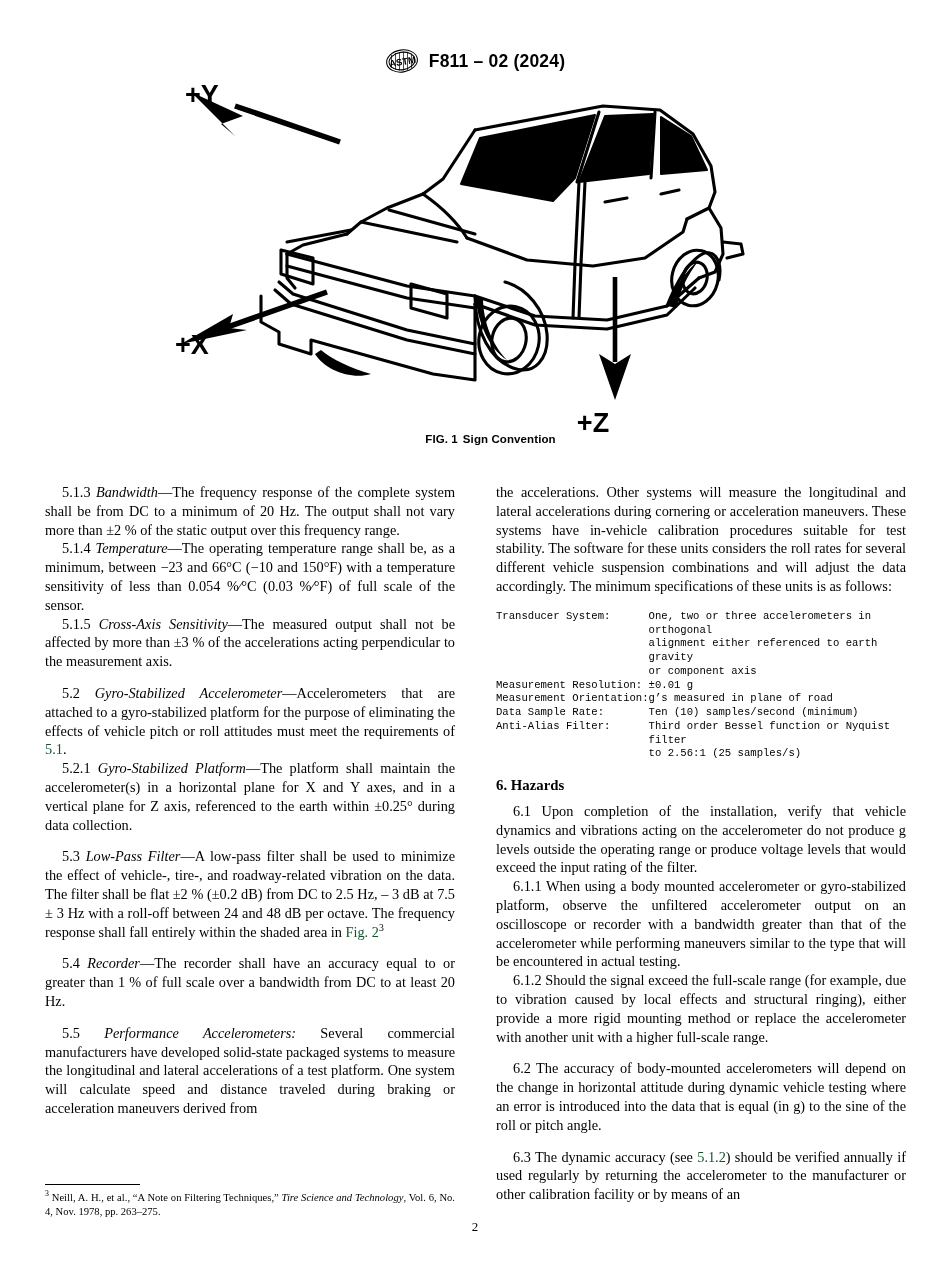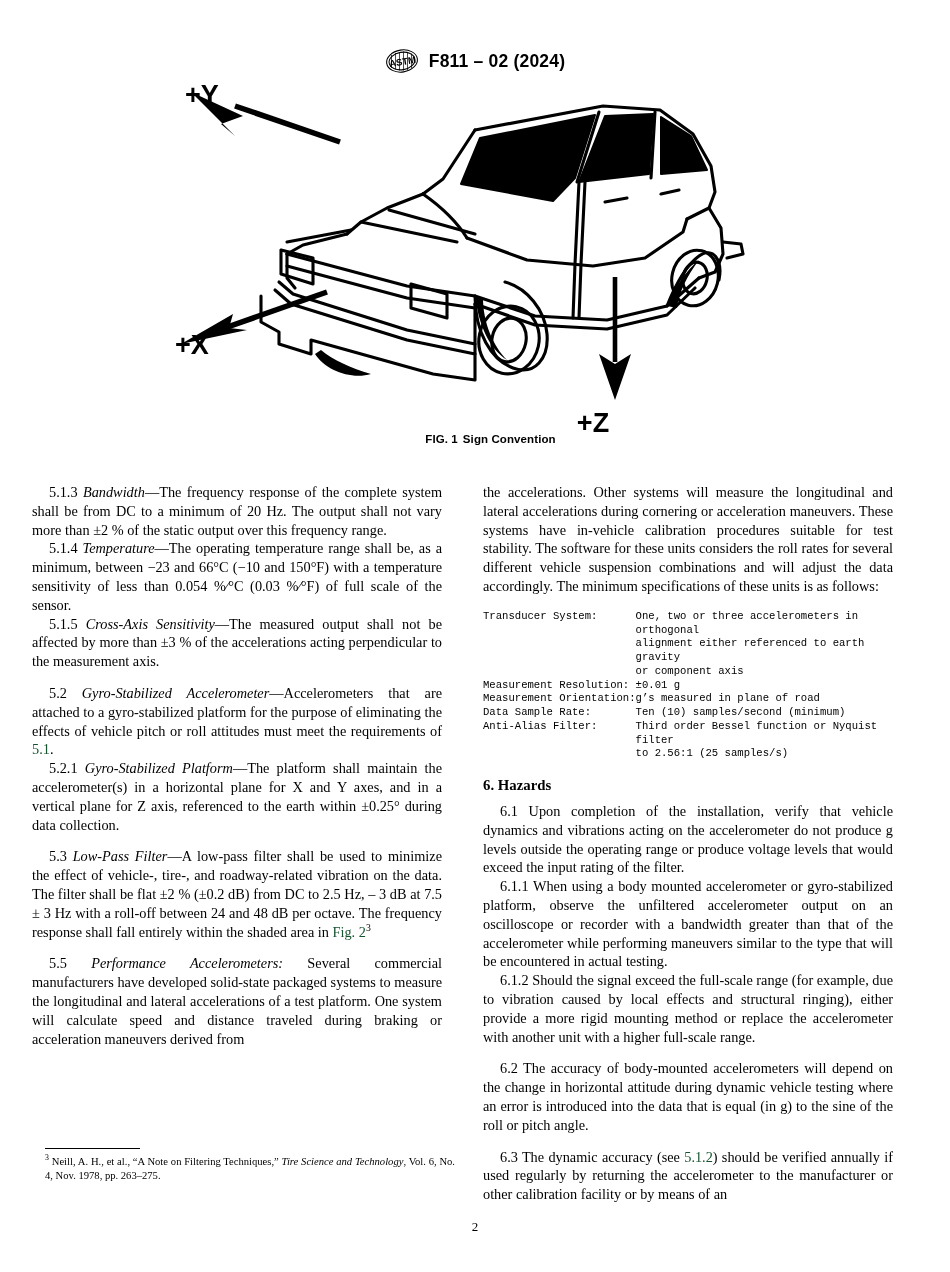--- a/index.html
+++ b/index.html
@@ -63,21 +63,21 @@
     margin-top: 1px;
     letter-spacing: 0.1px;
     padding-left: 31px;
   }
   .figure-caption .cap-sep { display: inline-block; width: 5px; }
 
   
   .columns {
     position: absolute;
     top: 483px;
-    left: 32px;
+    left: 45px;
     width: 862px;
     height: 720px;
     display: flex;
     gap: 41px;
   }
   .col {
     width: 410px;
     position: relative;
   }
   p.para {
@@ -116,21 +116,21 @@
     vertical-align: top;
     padding: 0 0 0 0;
   }
   .spec-table td.k { width: 152px; white-space: nowrap; }
   .spec-table td.v { width: 258px; }
 
   
   .footnote-wrap {
     position: absolute;
     left: 45px;
-    top: 1148px;
+    top: 1184px;
     width: 410px;
   }
   .footnote-rule {
     width: 95px;
     height: 0;
     border-top: 1px solid #000;
     margin: 0 0 6px 0;
   }
   p.footnote {
     margin: 0;
@@ -282,20 +282,21 @@
     <p class="para"><span class="ind"></span><span>5.1.4</span> <span class="it">Temperature</span><span>—The operating temperature range shall be, as a minimum, between −23 and 66°C (−10 and 150°F) with a temperature sensitivity of less than 0.054 %⁄°C (0.03 %⁄°F) of full scale of the sensor.</span></p>
 
     <p class="para"><span class="ind"></span><span>5.1.5</span> <span class="it">Cross-Axis Sensitivity</span><span>—The measured output shall not be affected by more than ±3 % of the accelerations acting perpendicular to the measurement axis.</span></p>
 
     <p class="para gap"><span class="ind"></span><span>5.2</span> <span class="it">Gyro-Stabilized Accelerometer</span><span>—Accelerometers that are attached to a gyro-stabilized platform for the purpose of eliminating the effects of vehicle pitch or roll attitudes must meet the requirements of </span><a class="lnk" href="#" style="text-decoration:none">5.1</a><span>.</span></p>
 
     <p class="para"><span class="ind"></span><span>5.2.1</span> <span class="it">Gyro-Stabilized Platform</span><span>—The platform shall maintain the accelerometer(s) in a horizontal plane for X and Y axes, and in a vertical plane for Z axis, referenced to the earth within ±0.25° during data collection.</span></p>
 
     <p class="para gap"><span class="ind"></span><span>5.3</span> <span class="it">Low-Pass Filter</span><span>—A low-pass filter shall be used to minimize the effect of vehicle-, tire-, and roadway-related vibration on the data. The filter shall be flat ±2 % (±0.2 dB) from DC to 2.5 Hz, – 3 dB at 7.5 ± 3 Hz with a roll-off between 24 and 48 dB per octave. The frequency response shall fall entirely within the shaded area in </span><a class="lnk" href="#" style="text-decoration:none">Fig. 2</a><sup>3</sup></p>
 
+    <p class="para gap"><span class="ind"></span><span>5.4</span> <span class="it">Recorder</span><span>—The recorder shall have an accuracy equal to or greater than 1 % of full scale over a bandwidth from DC to at least 20 Hz.</span></p>
 
     <p class="para gap"><span class="ind"></span><span>5.5</span> <span class="it">Performance Accelerometers:</span><span> Several commercial manufacturers have developed solid-state packaged systems to measure the longitudinal and lateral accelerations of a test platform. One system will calculate speed and distance traveled during braking or acceleration maneuvers derived from</span></p>
 
   </div>
 
   <div class="col">
 
     <p class="para">the accelerations. Other systems will measure the longitudinal and lateral accelerations during cornering or acceleration maneuvers. These systems have in-vehicle calibration procedures suitable for test stability. The software for these units considers the roll rates for several different vehicle suspension combinations and will adjust the data accordingly. The minimum specifications of these units is as follows:</p>
 
     <table class="spec-table">

